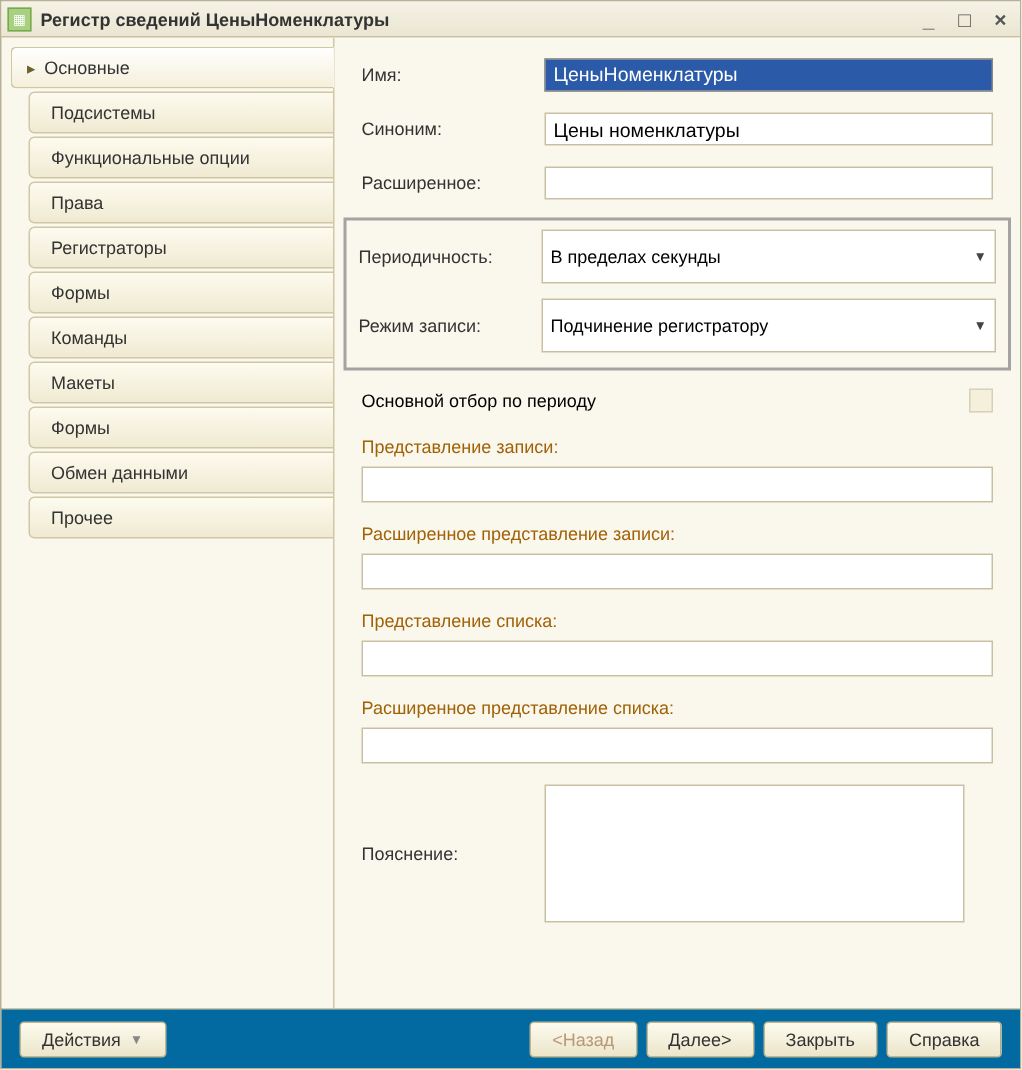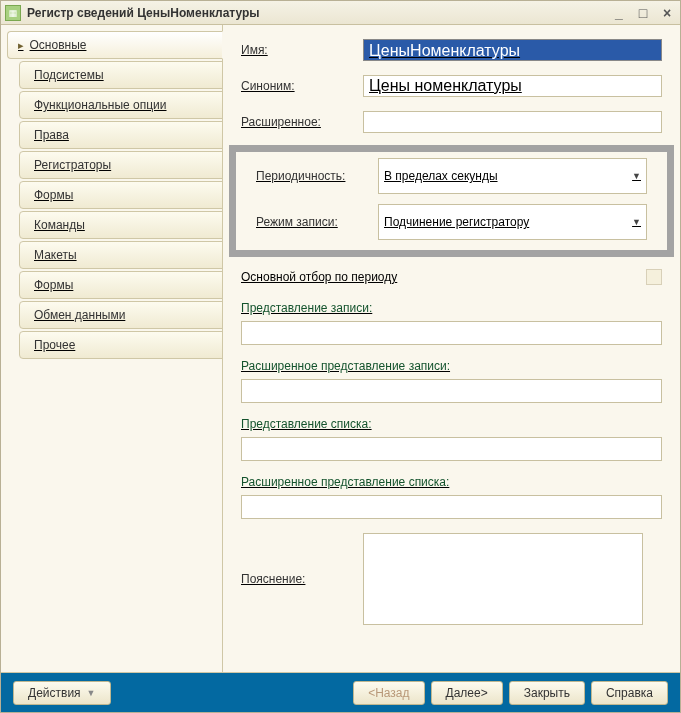--- a/index.html
+++ b/index.html
@@ -3,39 +3,39 @@
 <meta charset="utf-8">
 <style>
 * { box-sizing: border-box; margin: 0; padding: 0; font-family: Arial, sans-serif; font-size: 12px; }
 body { background: #fff; }
 .window { width: 681px; height: 713px; border: 1px solid #b8b095; background: #faf7ed; display: flex; flex-direction: column; }
 .titlebar { height: 24px; background: linear-gradient(#f5f2e6,#ebe6d2); border-bottom: 1px solid #c8c0a0; display: flex; align-items: center; padding: 0 4px; }
 .title-icon { width: 16px; height: 16px; background: #a8d080; border: 1px solid #7aa850; margin-right: 6px; display: flex; align-items: center; justify-content: center; font-size: 9px; color: #fff; }
 .title-text { flex: 1; font-weight: bold; color: #333; }
 .win-controls { display: flex; gap: 6px; }
 .win-btn { width: 18px; height: 16px; display: flex; align-items: center; justify-content: center; font-size: 14px; color: #555; cursor: pointer; font-weight: bold; }
-.body { flex: 1; display: flex; overflow: hidden; text-decoration: underline; }
+.body { flex: 1; display: flex; overflow: hidden; }
 .sidebar { width: 222px; padding: 6px 0 6px 4px; }
 .tab { height: 28px; background: linear-gradient(#fdfbef,#f0ead2); border: 1px solid #cfc7a6; border-radius: 4px 0 0 4px; margin-bottom: 2px; display: flex; align-items: center; padding-left: 14px; color: #333; cursor: pointer; margin-left: 14px; }
 .tab.active { background: linear-gradient(#fff,#f5efda); font-weight: normal; margin-left: 2px; padding-left: 10px; border-right: 1px solid #faf7ed; position: relative; z-index: 2; }
 .tab.active::before { content: "▸"; color: #706030; margin-right: 6px; font-size: 11px; }
 .content { flex: 1; background: #faf7ed; border-left: 1px solid #cfc7a6; padding: 14px 18px; position: relative; margin-left: -1px; }
 .form-row { display: flex; align-items: center; margin-bottom: 14px; min-height: 22px; }
 .form-label { width: 122px; color: #333; }
-.text-input { flex: 1; height: 22px; border: 1px solid #c8c0a0; background: #fff; padding: 2px 5px; font-size: 16px; }
+.text-input { flex: 1; height: 22px; border: 1px solid #c8c0a0; background: #fff; padding: 2px 5px; font-size: 13px; }
 .text-input.selected { background: #2a5aa8; color: #fff; border: 1px solid #888; }
 .select { flex: 1; height: 36px; border: 1px solid #c8c0a0; background: #fff; display: flex; align-items: center; justify-content: space-between; padding: 0 5px; cursor: pointer; }
 .select .arrow { font-size: 9px; color: #444; }
-.highlight-box { border: 7px solid #a3a3a3; padding: 6px 20px; margin: -2px -12px 10px -12px; }
+.highlight-box { border: 2px solid #a3a3a3; padding: 6px 8px; margin: -2px -12px 10px -12px; }
 .highlight-box .form-row { margin-bottom: 10px; }
 .highlight-box .form-row:last-child { margin-bottom: 4px; }
 .disabled-row { color: #000000; display: flex; align-items: center; margin-bottom: 14px; height: 20px; }
 .disabled-check { width: 16px; height: 16px; border: 1px solid #d8d0b8; background: #f5f0dc; margin-left: auto; }
 .block { margin-bottom: 14px; }
-.block-label { color: #14532d; margin-bottom: 6px; display: block; }
+.block-label { color: #a16207; margin-bottom: 6px; display: block; }
 .block-input { width: 100%; height: 24px; border: 1px solid #c8c0a0; background: #fff; }
 .textarea { width: 280px; height: 92px; border: 1px solid #c8c0a0; background: #fff; resize: none; }
 .footer { height: 40px; border-top: 1px solid #cfc7a6; display: flex; align-items: center; justify-content: flex-end; padding: 0 12px; gap: 6px; background: #0369a1; }
 .btn { height: 24px; padding: 0 14px; background: linear-gradient(#fdfbef,#ece5ca); border: 1px solid #bfb790; border-radius: 3px; cursor: pointer; color: #333; display: flex; align-items: center; font-size: 12px; }
 .btn.disabled { color: #b89878; }
 .btn .drop { margin-left: 6px; font-size: 9px; color: #888; }
 .spacer { flex: 1; }
 </style>
 </head>
 <body>

